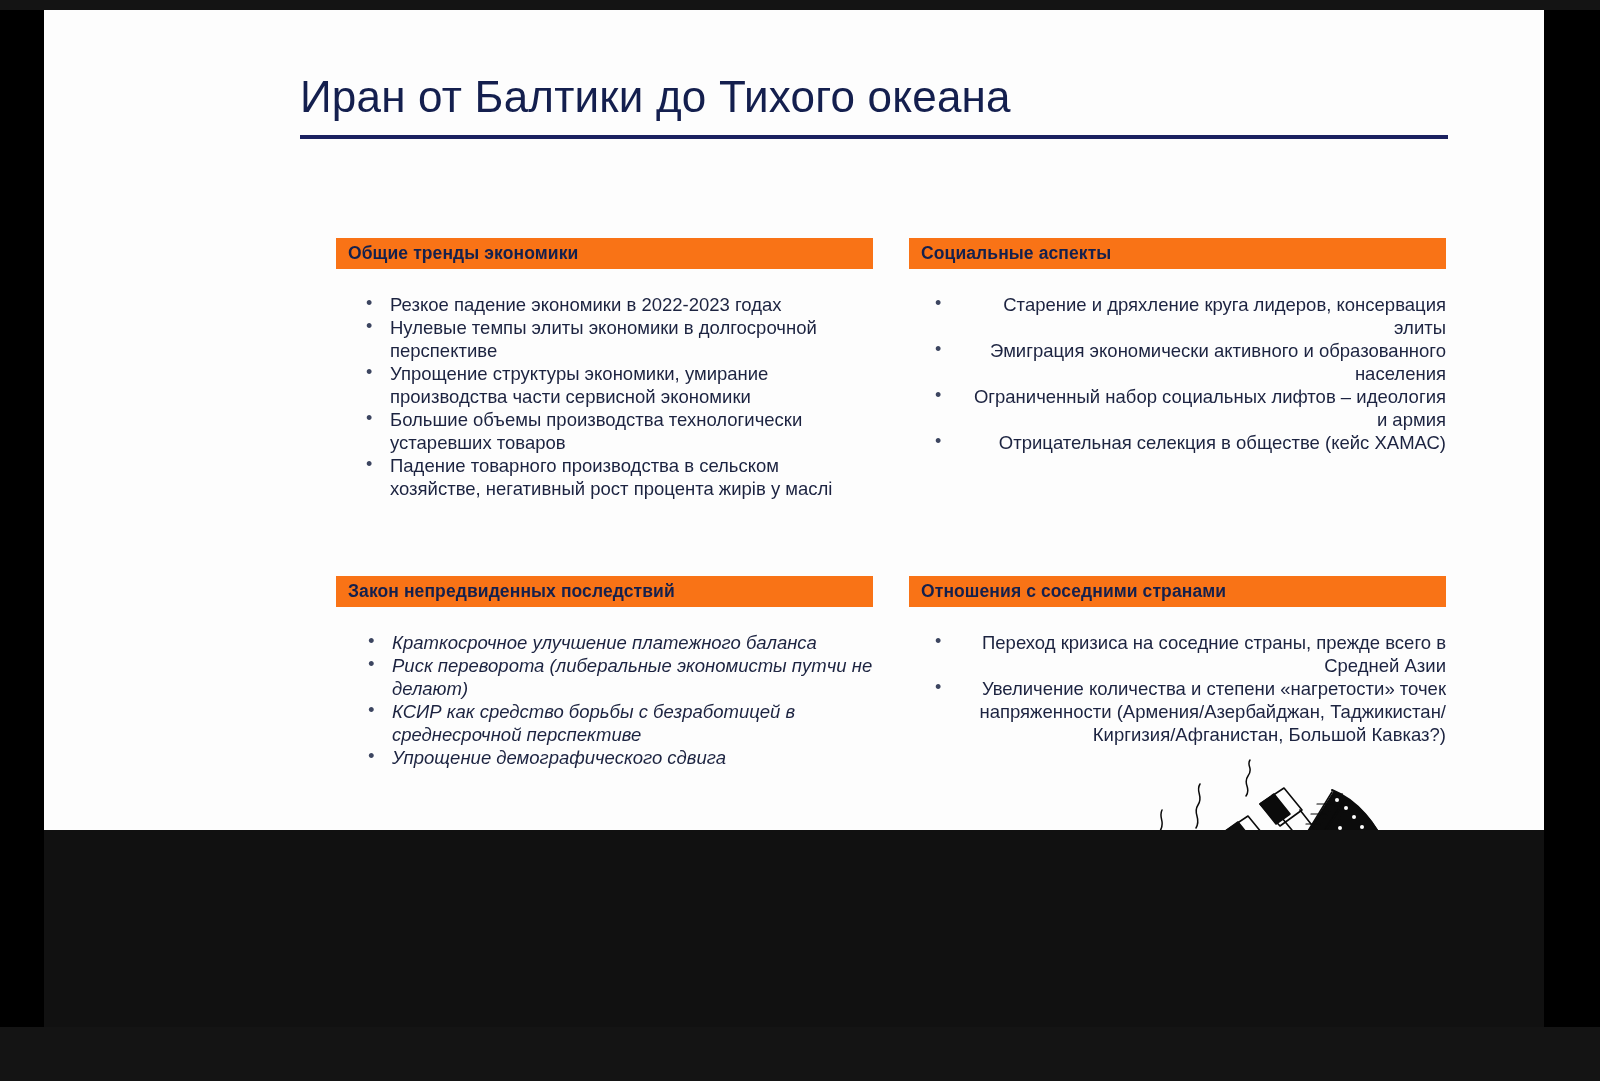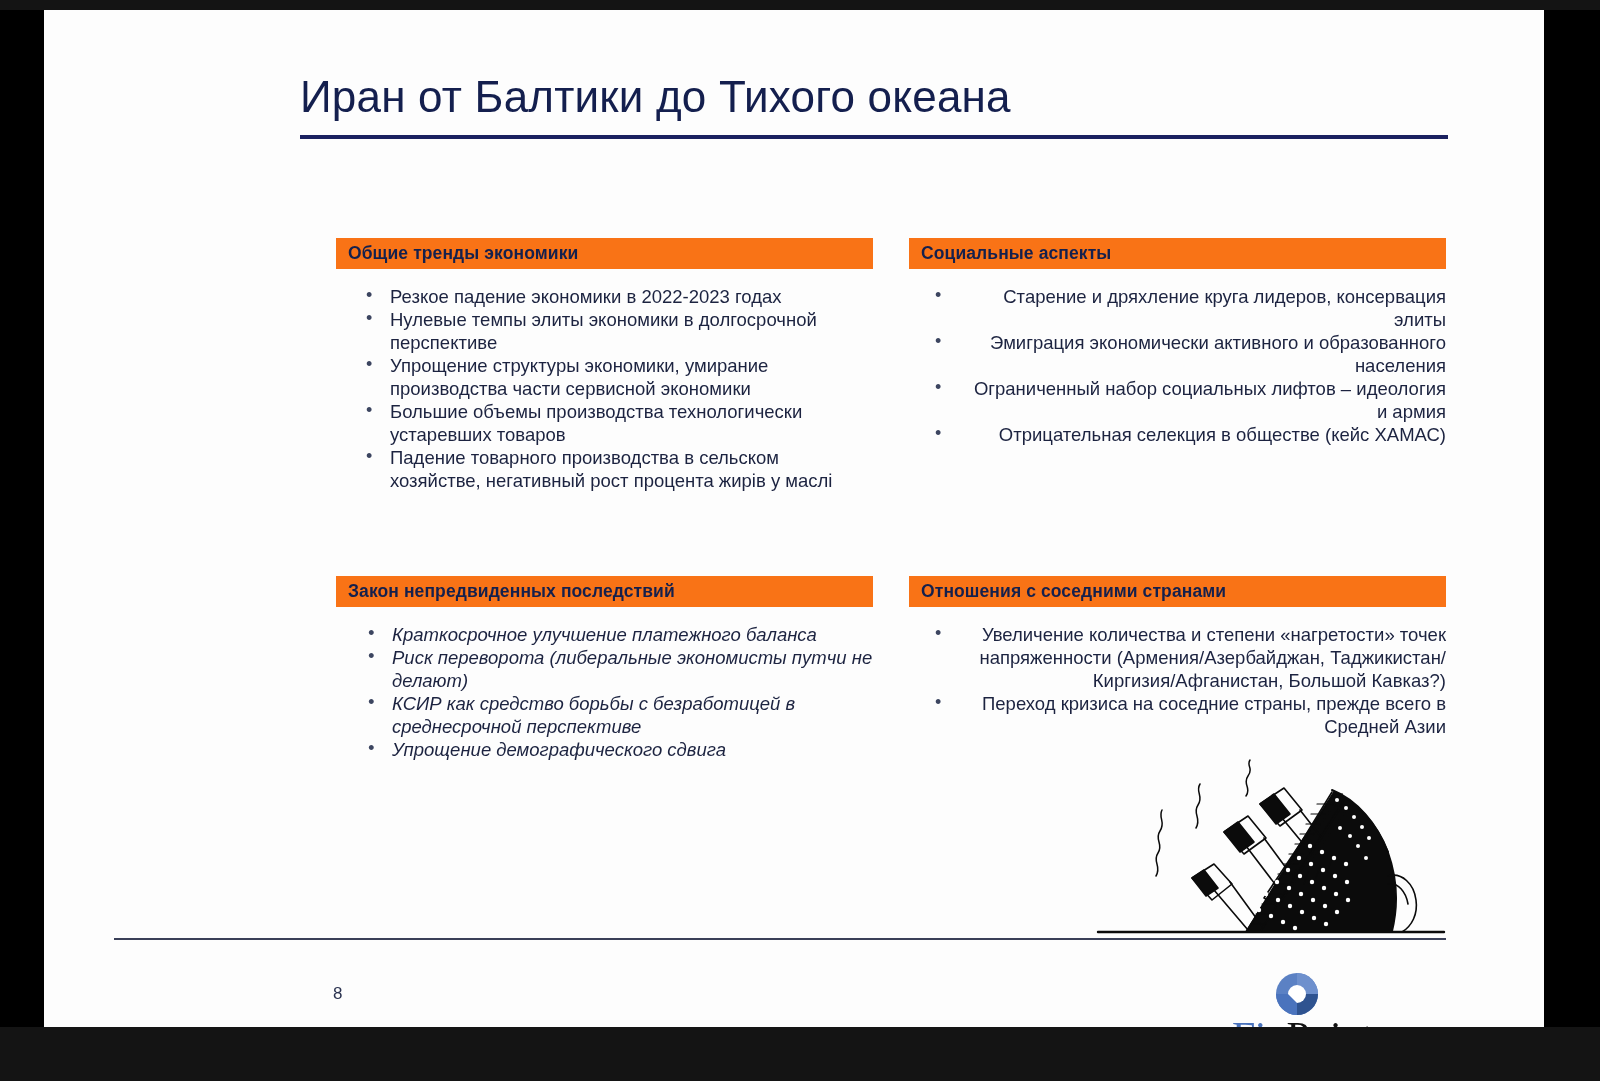--- a/index.html
+++ b/index.html
@@ -46,21 +46,21 @@
     width: 1600px; height: 54px;
     background: #141414;
   }
 
   
   #slide {
     position: absolute;
     left: 44px;
     top: 10px;
     width: 1500px;
-    height: 1017px;
+    height: 820px;
     background: #fdfdfd;
     overflow: hidden;
   }
 
   
   .title-block {
     position: absolute;
     left: 256px;
     top: 62px;
     width: 1148px;
@@ -92,21 +92,21 @@
     padding-left: 12px;
     box-sizing: border-box;
   }
   .panel-header-text {
     font-size: 17.5px;
     font-weight: bold;
     color: #14204d;
     letter-spacing: 0.1px;
   }
   .panel-body {
-    padding-top: 16px;
+    padding-top: 24px;
   }
   ul.bullets {
     list-style: none;
     margin: 0;
     padding: 0 0 0 22px;
   }
   ul.bullets li {
     position: relative;
     font-size: 18.5px;
     line-height: 23px;
@@ -244,22 +244,22 @@
         </ul>
       </div>
     </div>
 
     <div class="panel" id="panel-neighbors">
       <div class="panel-header">
         <span class="panel-header-text">Отношения с соседними странами</span>
       </div>
       <div class="panel-body">
         <ul class="bullets">
+          <li>Переход кризиса на соседние страны, прежде всего в Средней Азии</li>
           <li>Увеличение количества и степени «нагретости» точек напряженности (Армения/Азербайджан, Таджикистан/Киргизия/Афганистан, Большой Кавказ?)</li>
-          <li>Переход кризиса на соседние страны, прежде всего в Средней Азии</li>
         </ul>
       </div>
     </div>
 
     <div id="ship">
       <svg viewBox="0 0 350 180" width="350" height="180" xmlns="http://www.w3.org/2000/svg">
         <g fill="none" stroke="#0b0b0b" stroke-width="1.6" stroke-linecap="round" stroke-linejoin="round">
 
           <path d="M2 174 L348 174" stroke-width="2.4"></path>
 

